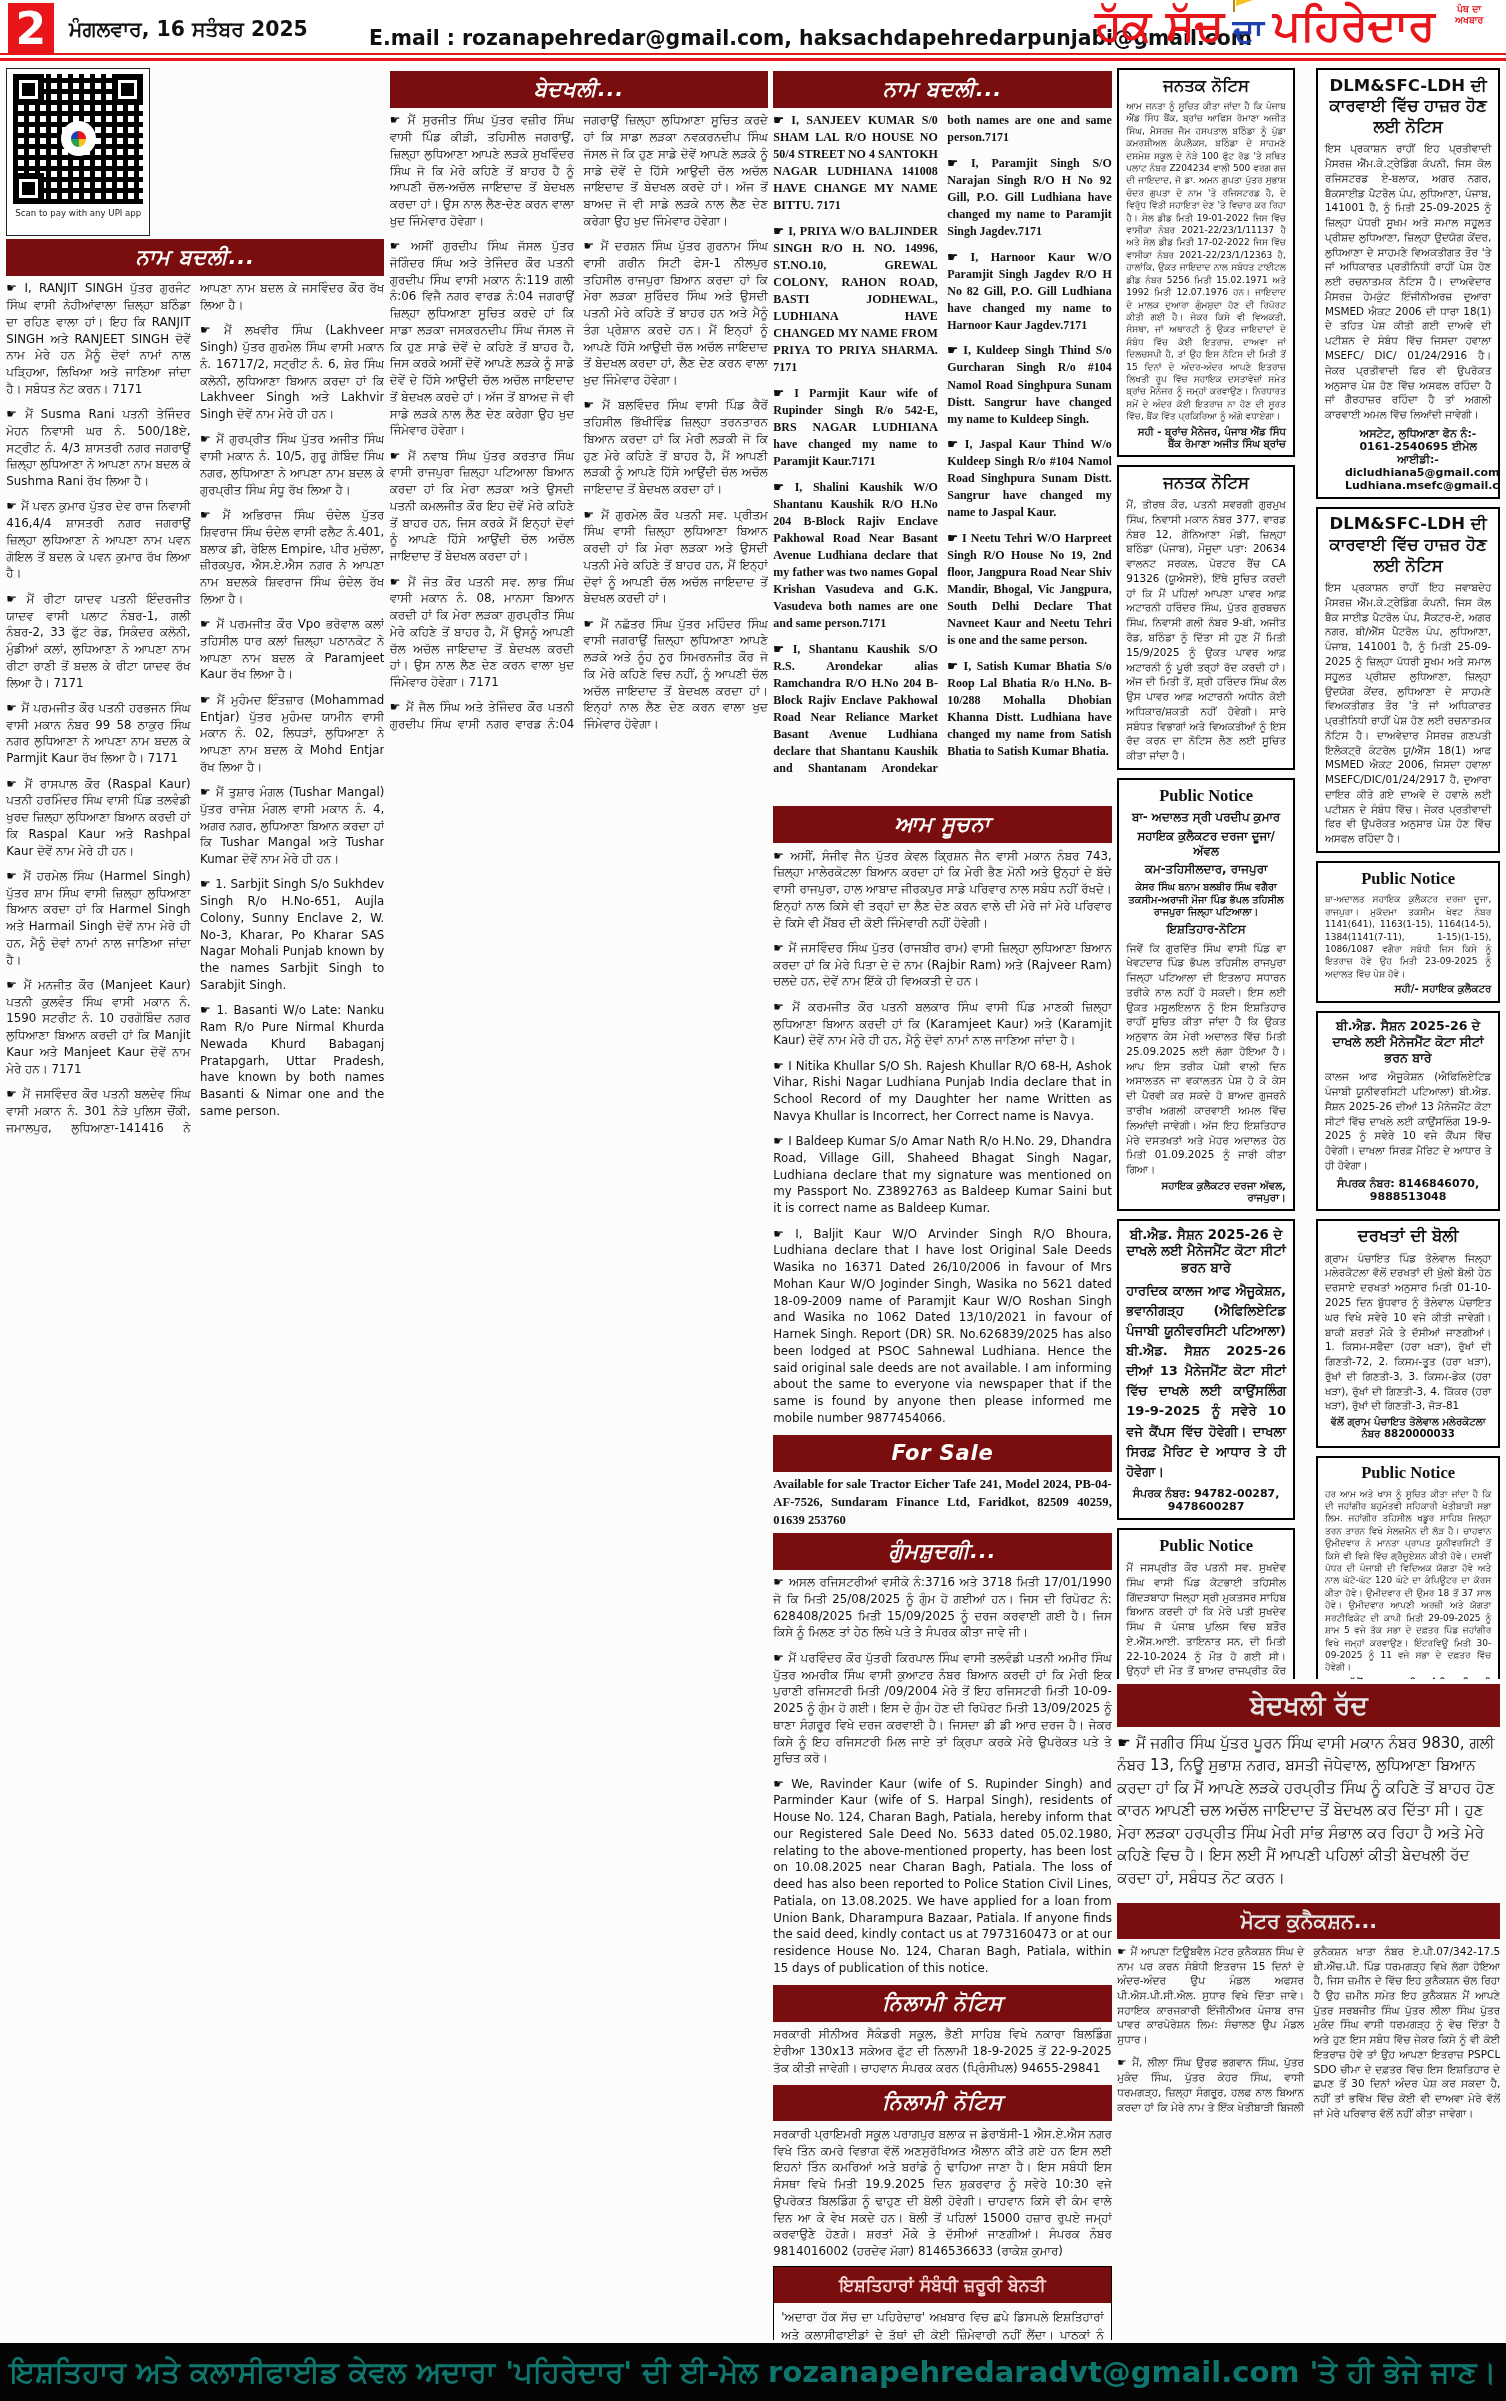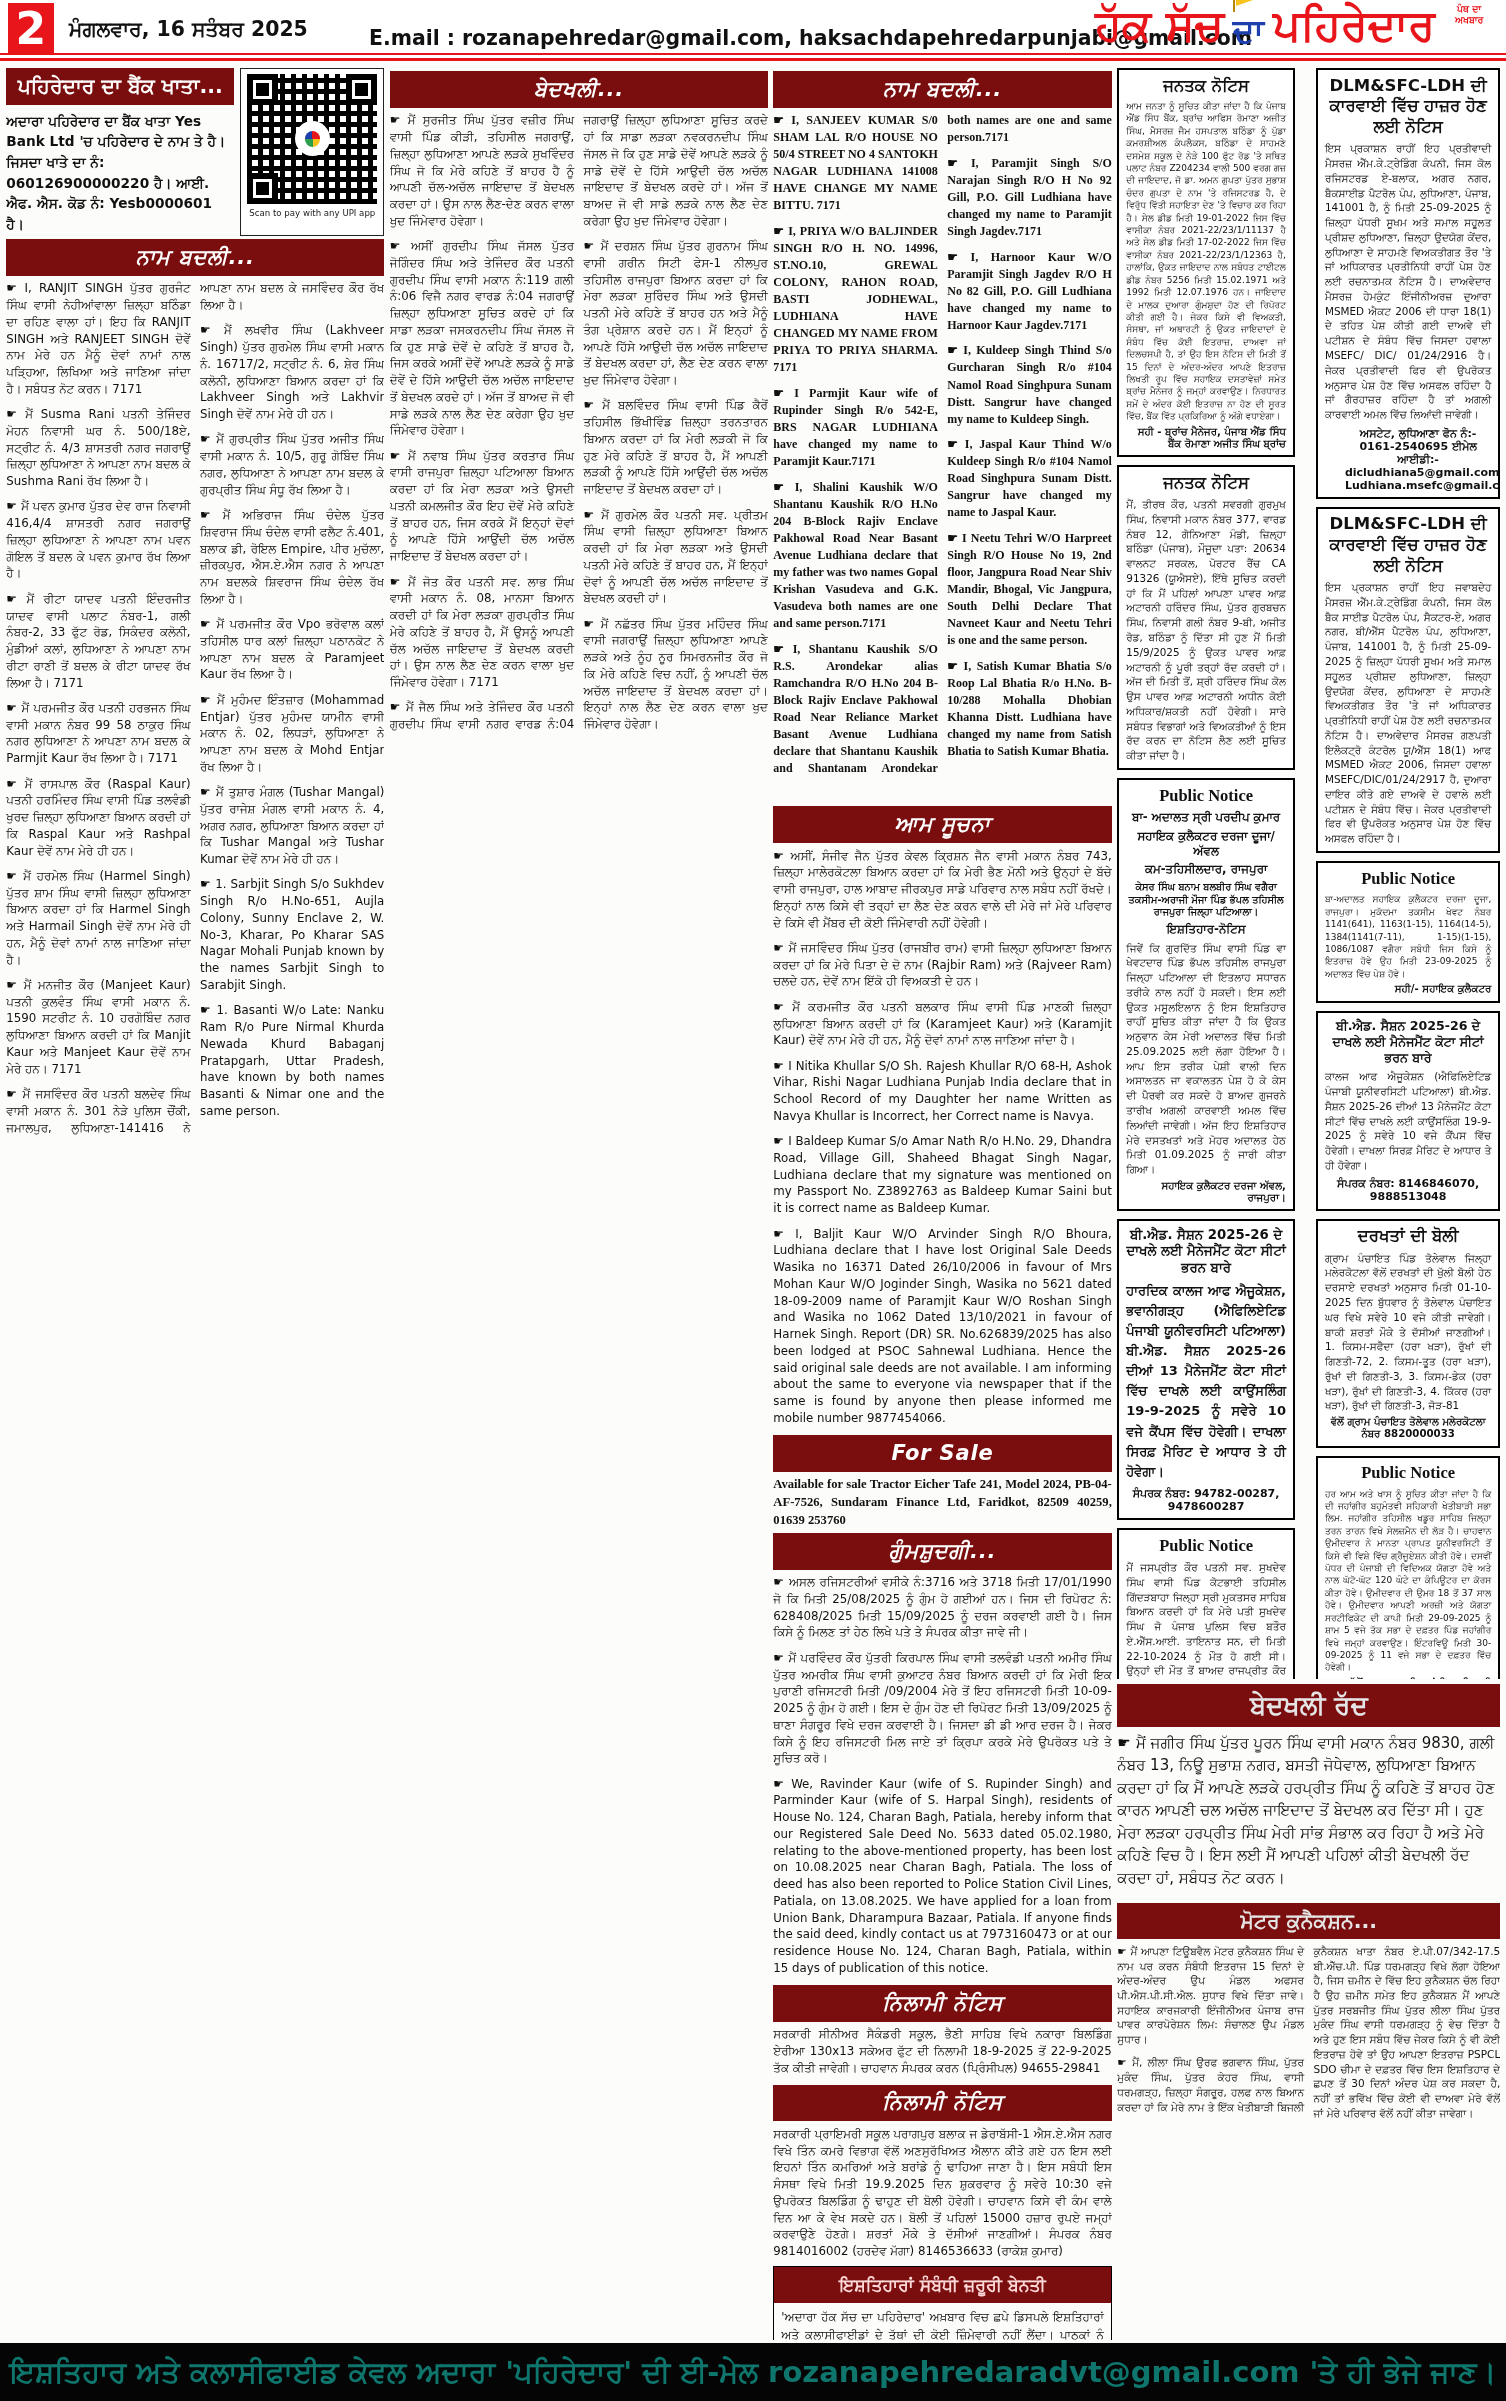--- a/index.html
+++ b/index.html
@@ -93,24 +93,20 @@
       <span>ਪਹਿਰੇਦਾਰ</span>
     </div>
     <div class="m-tag">ਪੰਥ ਦਾ ਅਖਬਾਰ</div>
     <div class="rules"></div>
   </div>
 
   <div class="content">
 
     <div class="region r1">
       <div class="bank-row">
-        <div class="bank-left">
-          <div class="bank-title">ਪਹਿਰੇਦਾਰ ਦਾ ਬੈਂਕ ਖਾਤਾ...</div>
-          <div class="bank-body">ਅਦਾਰਾ ਪਹਿਰੇਦਾਰ ਦਾ ਬੈਂਕ ਖਾਤਾ Yes Bank Ltd 'ਚ ਪਹਿਰੇਦਾਰ ਦੇ ਨਾਮ ਤੇ ਹੈ। ਜਿਸਦਾ ਖਾਤੇ ਦਾ ਨੰ: 060126900000220 ਹੈ। ਆਈ. ਐਫ. ਐਸ. ਕੋਡ ਨੰ: Yesb0000601 ਹੈ।</div>
-        </div>
         <div class="qrbox">
           <div class="qr">
             <span class="fp tl"></span>
               <span class="fp tr"></span>
               <span class="fp bl"></span>
             <span class="upi">
                 <i></i>
               </span>
           </div>
           <div class="qr-cap">Scan to pay with any UPI app</div>

